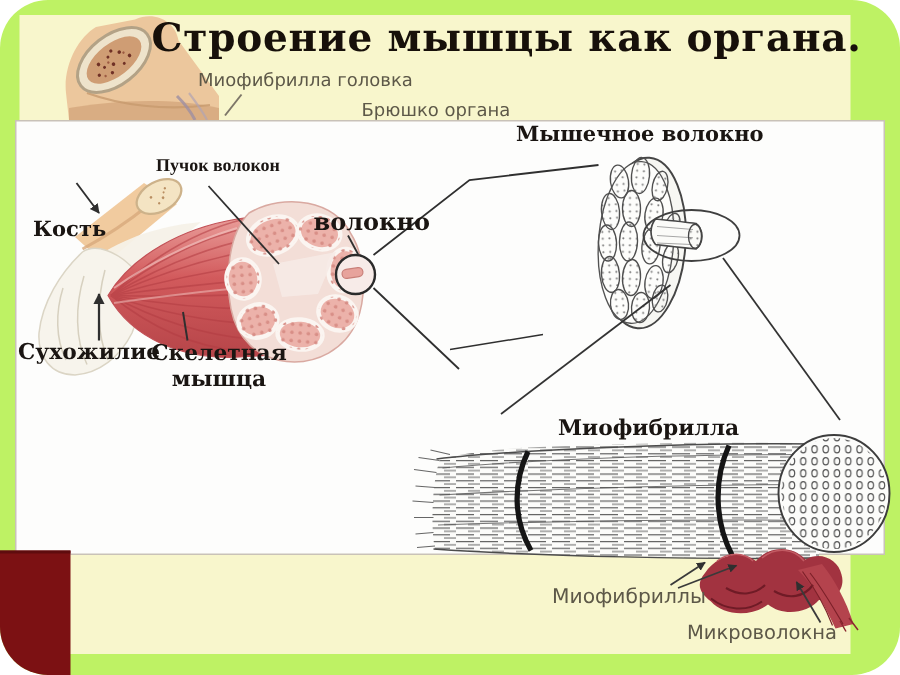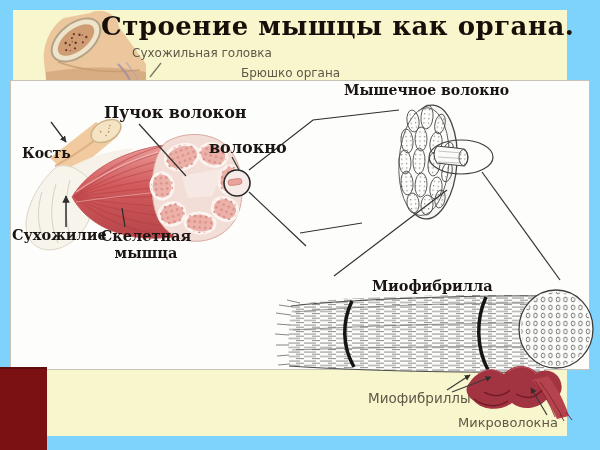--- a/index.html
+++ b/index.html
@@ -1,19 +1,20 @@
 <!DOCTYPE html>
 <html><head>
 <meta charset="utf-8">
 <style>
   html,body{margin:0;padding:0;}
   .stage{
     position:relative; width:600px; height:450px; overflow:hidden;
-    background:#7dd3fc;
+    background:#bef264;
     font-family:"DejaVu Serif","Liberation Serif",serif;
+    border-radius:32px;
   }
   .slide-bg{
     position:absolute; left:13px; top:10px; width:554px; height:426px;
     background:#f8f6cc;
   }
   .photo{
     position:absolute; left:10px; top:80px; width:580px; height:290px;
     background:#fdfdfc; border:1px solid #c9c2b8; box-sizing:border-box;
   }
   .corner-block{
@@ -24,21 +25,21 @@
   .lbl{ position:absolute; z-index:6; white-space:nowrap; }
   .title{
     left:101px; top:11px; font-size:26px; font-weight:bold; color:#17100a;
     letter-spacing:.5px;
   }
   .gray{ font-family:"DejaVu Sans","Liberation Sans",sans-serif; color:#5d5848; }
   .blk{ font-weight:bold; color:#1a1512; }
   .l-tendon-head{ left:132px; top:46px; font-size:12px; }
   .l-belly{ left:241px; top:66px; font-size:12px; }
   .l-bone{ left:22px; top:101px; font-size:14px;margin-top:44px; }
-  .l-bundle{ left:104px; top:103px; font-size:16px; }
+  .l-bundle{ left:104px; top:103px; font-size:12px;font-family:Liberation Serif, serif; }
   .l-fiber{ left:209px; top:138px; font-size:16px; }
   .l-tendon{ left:12px; top:226px; font-size:14.5px;text-align:center; }
   .l-skel{ left:100px; top:227px; font-size:14.5px; width:92px; text-align:center;
            line-height:17px; white-space:normal; }
   .l-mfiber{ left:344px; top:71px; font-size:14px;margin-top:11px; }
   .l-myofibril{ left:372px; top:277px; font-size:14.5px; }
   .l-myofibrils{ left:368px; top:390px; font-size:13.5px; }
   .l-micro{ left:458px; top:415px; font-size:13px; }
 </style>
 </head>
@@ -266,21 +267,21 @@
     </g>
 
     <g stroke="#3a3a3a" fill="none">
       <line x1="447" y1="390" x2="470" y2="375" stroke-width="1.2" marker-end="url(#ah)"></line>
       <line x1="452" y1="392" x2="491" y2="377" stroke-width="1.2" marker-end="url(#ah)"></line>
       <line x1="547" y1="415" x2="531" y2="388" stroke-width="1.2" marker-end="url(#ah)"></line>
     </g>
   </svg>
 
   <div class="lbl title">Строение мышцы как органа.</div>
-  <div class="lbl gray l-tendon-head">Сухожильная головка</div>
+  <div class="lbl gray l-tendon-head">Миофибрилла головка</div>
   <div class="lbl gray l-belly">Брюшко органа</div>
   <div class="lbl blk l-bone">Кость</div>
   <div class="lbl blk l-bundle">Пучок волокон</div>
   <div class="lbl blk l-fiber">волокно</div>
   <div class="lbl blk l-tendon">Сухожилие</div>
   <div class="lbl blk l-skel">
     <span>Скелетная</span><br>
     <span>мышца</span>
   </div>
   <div class="lbl blk l-mfiber">Мышечное волокно</div>

